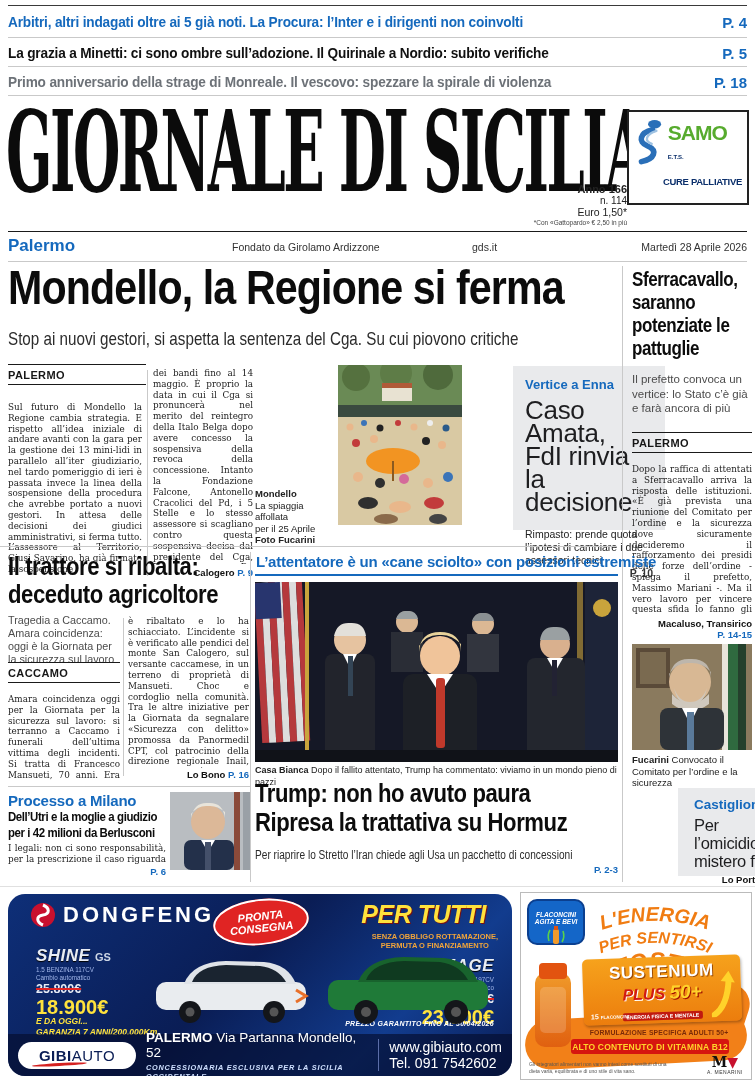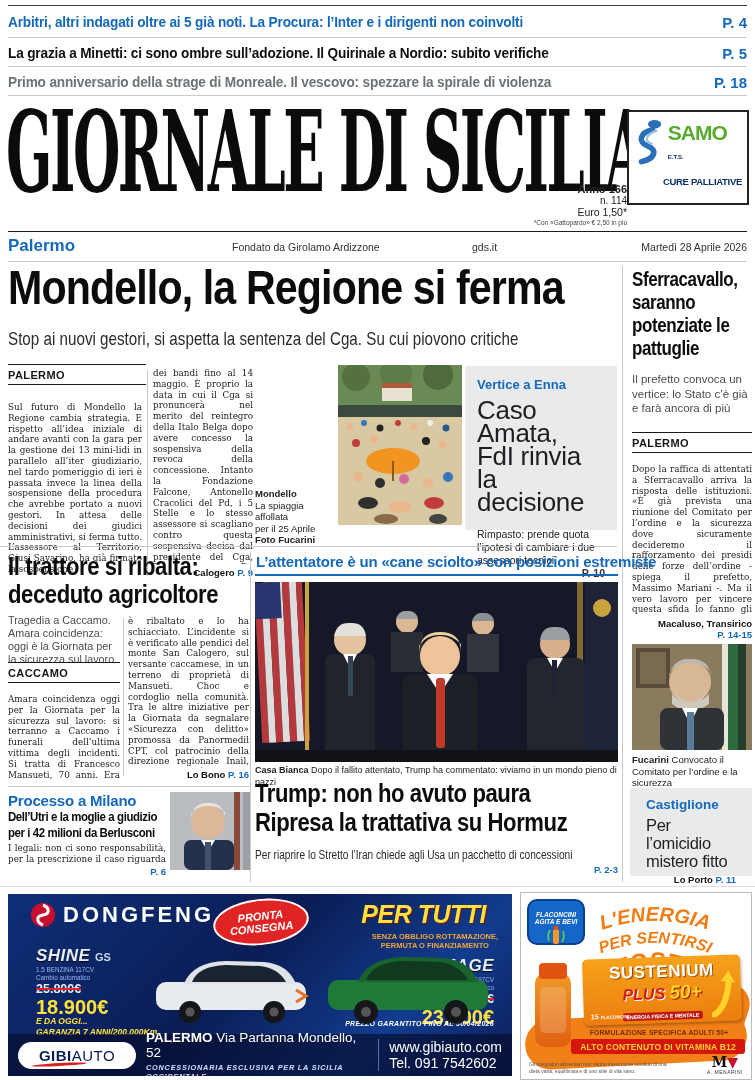--- a/index.html
+++ b/index.html
@@ -40,33 +40,33 @@
   .lead-h1 .inner{font-weight:800;font-size:48px;line-height:50px;letter-spacing:-1px;color:#0c0c0c;white-space:nowrap;transform:scaleX(.857);transform-origin:0 0;}
   .lead-sub .inner{font-size:19px;color:#2b2b2b;white-space:nowrap;transform:scaleX(.8);transform-origin:0 0;}
   .kicker{font-size:11px;font-weight:700;letter-spacing:.4px;color:#161616;border-top:1.5px solid #1a1a1a;border-bottom:1px solid #1a1a1a;padding:4px 0 3px;}
   .body-text{font-family:"DejaVu Serif",serif;font-size:8.8px;line-height:10.8px;text-align:justify;color:var(--body);overflow:hidden;}
   .byline{font-size:9.5px;text-align:right;}
   .byline .nm{font-weight:700;color:#111;}
   .byline .pg{font-weight:700;color:var(--blue);}
   .vrule{width:0;border-left:1px solid var(--rule);}
   .caption{font-size:9.5px;line-height:11.5px;color:#222;}
   .caption .b{font-weight:700;}
-  .graybox{background:var(--boxbg);padding:11px 12px;}
+  .graybox{background:var(--boxbg);padding:11px 12px;margin-left:48px;}
   .graybox .gk{font-size:13px;font-weight:700;color:var(--blue);}
   .graybox .gh{font-size:26px;line-height:23px;color:#1e1e20;margin-top:7px;white-space:pre-line;letter-spacing:-.3px;}
   .graybox .gn{font-size:10.5px;line-height:13px;color:#222;}
   .graybox .gp{font-size:10.5px;font-weight:700;color:#333;text-align:right;}
   .h2c{font-weight:800;letter-spacing:-.5px;color:#0c0c0c;}
   .h2c .inner{transform:scaleX(.85);transform-origin:0 0;}
   .deck{color:#4c4c4c;}
   .bkick{font-size:15px;font-weight:700;color:var(--blue);letter-spacing:-.2px;white-space:nowrap;}
   .photo{display:block;background:#ddd;}
   .photo svg{display:block;}
   
-  .ad-df{background:linear-gradient(135deg,#0e2f78 0%,#0a1d55 45%,#123c8e 75%,#0a1d55 100%);overflow:hidden;}
+  .ad-df{background:linear-gradient(135deg,#0e2f78 0%,#0a1d55 45%,#123c8e 75%,#0a1d55 100%);overflow:hidden;border-radius:17px;}
   .ad-df .brand{display:flex;align-items:center;gap:7px;color:#fff;font-weight:700;font-size:22px;letter-spacing:3px;}
   .df-badge{background:#e02423;color:#fff;border-radius:50%/50%;width:96px;height:46px;display:flex;align-items:center;justify-content:center;text-align:center;font-style:italic;font-weight:700;font-size:11px;line-height:12px;transform:rotate(-6deg);white-space:pre-line;box-shadow:0 0 0 2px #fff inset;}
   .df-pertutti{font-style:italic;font-weight:900;font-size:25px;color:#ffe23c;letter-spacing:-.5px;text-shadow:1px 1px 0 #7a1010;}
   .df-sub{font-size:7.5px;font-weight:700;color:#f0a43a;text-align:center;white-space:pre-line;line-height:9px;}
   .df-model{color:#fff;}
   .df-model .mn{font-style:italic;font-weight:900;font-size:17px;letter-spacing:.5px;color:#e8edf5;text-shadow:0 1px 1px #000;}
   .df-model .trim{font-size:11px;font-weight:700;color:#cdd6e6;}
   .df-model .spec{font-size:6.3px;color:#9fb4e8;line-height:8px;}
   .df-model .old{font-size:12.5px;font-weight:700;color:#e8edf5;text-decoration:line-through;text-decoration-color:#e02423;text-decoration-thickness:2px;}
   .df-model .new{font-size:20px;font-weight:900;color:#ffe23c;}
@@ -476,21 +476,21 @@
       <div class="cnt">
         <span>15</span>
         <span style="font-size:4.6px">FLACONCINI</span>
       </div>
       <svg class="abs" style="right:4px;bottom:4px" width="26" height="46" viewBox="0 0 26 46">
         <path d="M2 44 Q16 36 18 8" fill="none" stroke="#ffd32a" stroke-width="6" stroke-linecap="round"></path>
         <polygon points="10,10 18,0 24,12" fill="#ffd32a"></polygon>
       </svg>
     </div>
     <div class="abs su-claim1" style="left:52px;top:136px;width:172px">FORMULAZIONE SPECIFICA ADULTI 50+</div>
-    <div class="abs su-claim2" style="left:50px;top:146px;width:174px">ALTO CONTENUTO DI VITAMINA B12</div>
+    <div class="abs su-claim2" style="left:50px;top:146px;width:158px">ALTO CONTENUTO DI VITAMINA B12</div>
     <div class="abs su-disc" style="left:8px;top:168px;width:140px">Gli integratori alimentari non vanno intesi come sostituti di una dieta varia, equilibrata e di uno stile di vita sano.</div>
     <div class="menarini">
       <div class="mm">M<span>▼</span></div>
       <div class="mt">A. MENARINI</div>
     </div>
   </div>
 
 </div>
 
 </body></html>

